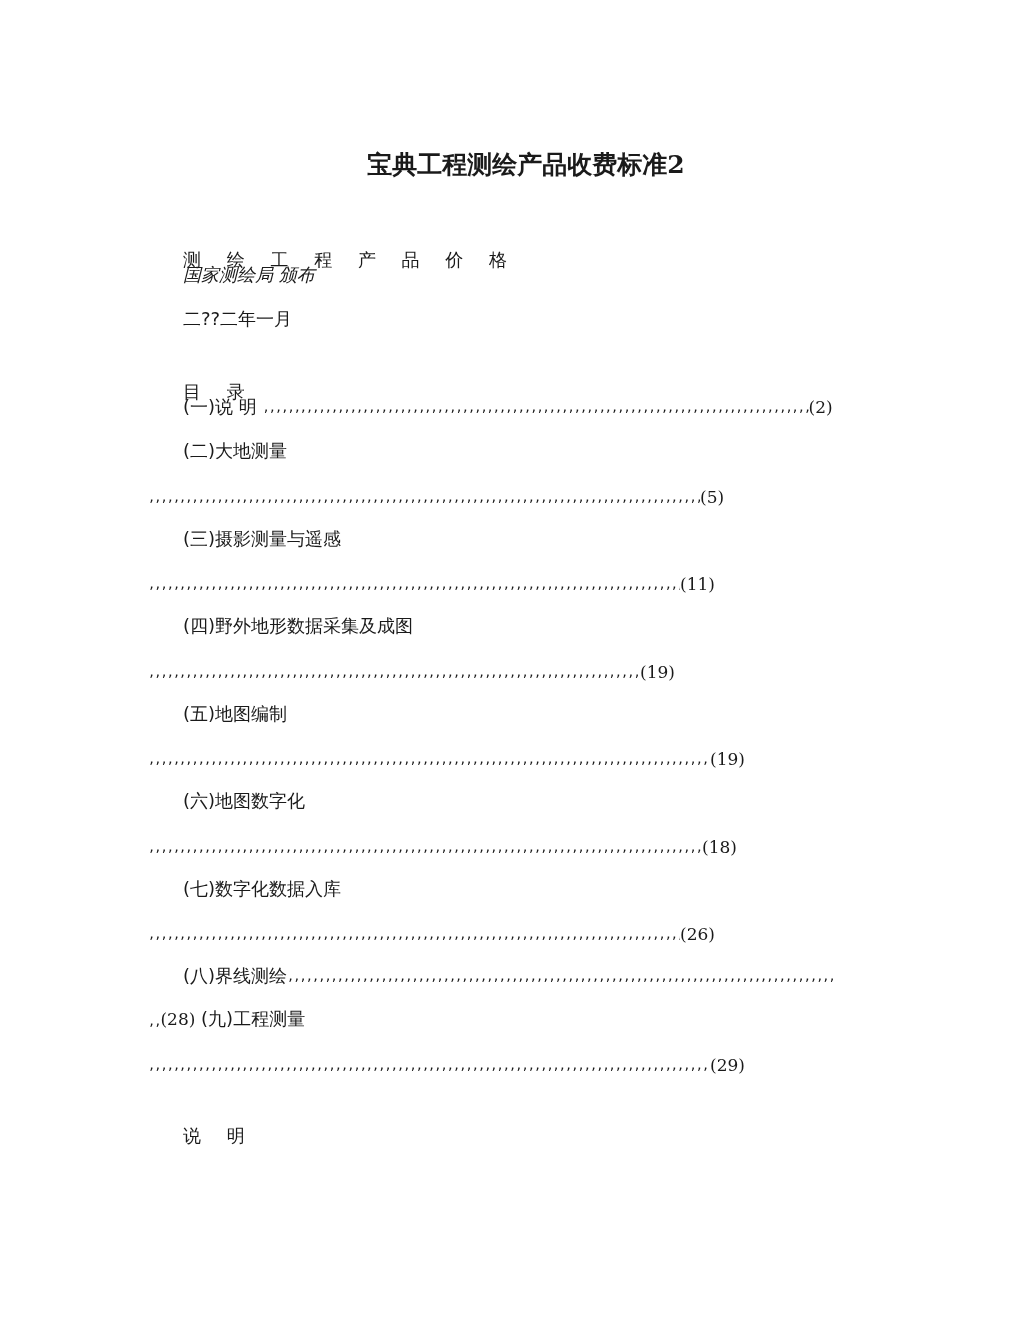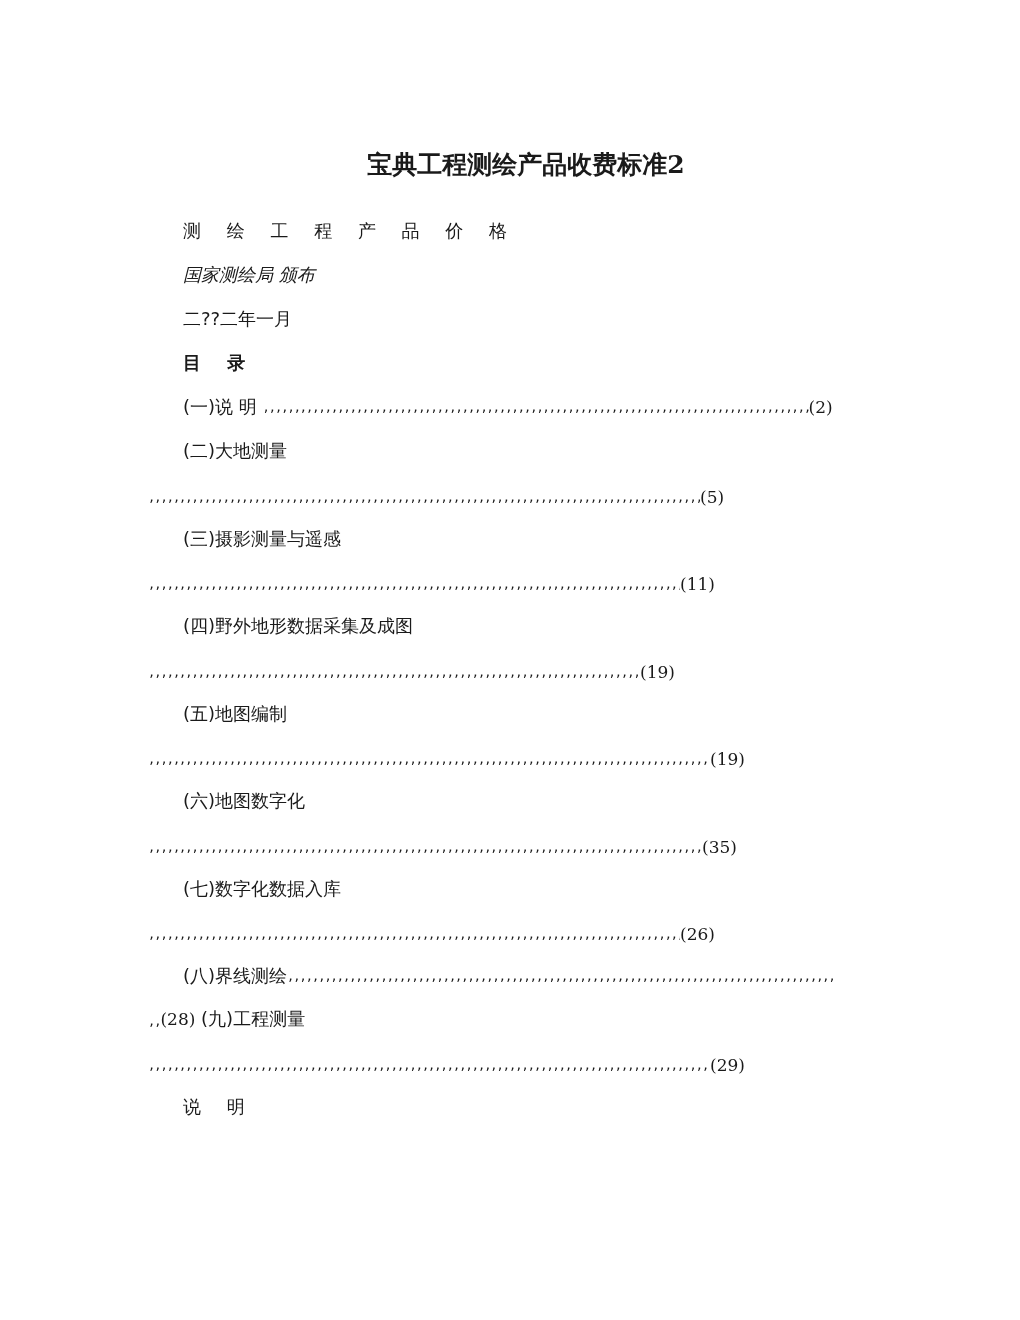--- a/index.html
+++ b/index.html
@@ -5,32 +5,32 @@
     html, body { margin: 0; padding: 0; background: #ffffff; }
     body { width: 1020px; height: 1320px; position: relative; overflow: hidden;
            font-family: "DejaVu Sans", "Liberation Sans", sans-serif; color: #111; }
     .title { position: absolute; left: 0; width: 1052px; top: 148px; text-align: center;
              font-family: "DejaVu Serif", "Liberation Serif", serif; font-size: 25px; font-weight: bold; color: #1a1a1a; }
     .line { position: absolute; font-size: 18px; line-height: 22px; white-space: nowrap; color: #1a1a1a; }
     .indent { left: 183px; }
     .flush { left: 148px; }
     .dots { letter-spacing: -1px; font-size: 12px; vertical-align: baseline; font-family: "DejaVu Sans Mono", monospace; }
     .pg { font-family: "DejaVu Serif", "Liberation Serif", serif; font-size: 17px; }
-    .spaced { letter-spacing: 10px; }
+    .spaced { letter-spacing: 10px; margin-top: 29px; }
   </style>
 </head>
 <body>
 
 <div>
   <div class="title">宝典工程测绘产品收费标准2</div>
 
   <div class="line indent spaced" style="top:220px;">测 绘 工 程 产 品 价 格</div>
   <div class="line indent" style="top:264px;font-style:italic;">国家测绘局 颁布</div>
   <div class="line indent" style="top:308px;">二??二年一月</div>
-  <div class="line indent spaced" style="top:352px;font-weight:bold;">目 录</div>
+  <div class="line indent spaced" style="top:352px;">目 录</div>
 
   <div class="line indent" style="top:396px;">
     <span>(一)说 明</span>
     <span class="dots" style="display:inline-block;width:546px;overflow:hidden;vertical-align:bottom;">,,,,,,,,,,,,,,,,,,,,,,,,,,,,,,,,,,,,,,,,,,,,,,,,,,,,,,,,,,,,,,,,,,,,,,,,,,,,,,,,,,,,,,,,,,,,,,,,,,,,,,,,,,,,,,,,,,,,,,,,,,,,,,,,,,,,,,,,,,,,,,,,,,,,,,,,,,,,,,,,,,,,,,,,,,,,,,,,,,,,,,,,,,,,,,,,,,,,,,,</span><span class="pg">(2)</span>
   </div>
 
   <div class="line indent" style="top:440px;">(二)大地测量</div>
   <div class="line flush" style="top:486px;">
     <span class="dots" style="display:inline-block;width:552px;overflow:hidden;vertical-align:bottom;">,,,,,,,,,,,,,,,,,,,,,,,,,,,,,,,,,,,,,,,,,,,,,,,,,,,,,,,,,,,,,,,,,,,,,,,,,,,,,,,,,,,,,,,,,,,,,,,,,,,,,,,,,,,,,,,,,,,,,,,,,,,,,,,,,,,,,,,,,,,,,,,,,,,,,,,,,,,,,,,,,,,,,,,,,,,,,,,,,,,,,,,,,,,,,,,,,,,,,,,,,,,,,,,,,,,</span><span class="pg">(5)</span>
   </div>
@@ -45,21 +45,21 @@
     <span class="dots" style="display:inline-block;width:492px;overflow:hidden;vertical-align:bottom;">,,,,,,,,,,,,,,,,,,,,,,,,,,,,,,,,,,,,,,,,,,,,,,,,,,,,,,,,,,,,,,,,,,,,,,,,,,,,,,,,,,,,,,,,,,,,,,,,,,,,,,,,,,,,,,,,,,,,,,,,,,,,,,,,,,,,,,,,,,,,,,,,,,,,,,,,,,,,,,,,,,,,,,,,,,,,,,,,,,,,,,,,,,,,,,,</span><span class="pg">(19)</span>
   </div>
 
   <div class="line indent" style="top:703px;">(五)地图编制</div>
   <div class="line flush" style="top:748px;">
     <span class="dots" style="display:inline-block;width:562px;overflow:hidden;vertical-align:bottom;">,,,,,,,,,,,,,,,,,,,,,,,,,,,,,,,,,,,,,,,,,,,,,,,,,,,,,,,,,,,,,,,,,,,,,,,,,,,,,,,,,,,,,,,,,,,,,,,,,,,,,,,,,,,,,,,,,,,,,,,,,,,,,,,,,,,,,,,,,,,,,,,,,,,,,,,,,,,,,,,,,,,,,,,,,,,,,,,,,,,,,,,,,,,,,,,,,,,,,,,,,,,,,,,,,,,,,,,,,,,</span><span class="pg">(19)</span>
   </div>
 
   <div class="line indent" style="top:790px;">(六)地图数字化</div>
   <div class="line flush" style="top:836px;">
-    <span class="dots" style="display:inline-block;width:554px;overflow:hidden;vertical-align:bottom;">,,,,,,,,,,,,,,,,,,,,,,,,,,,,,,,,,,,,,,,,,,,,,,,,,,,,,,,,,,,,,,,,,,,,,,,,,,,,,,,,,,,,,,,,,,,,,,,,,,,,,,,,,,,,,,,,,,,,,,,,,,,,,,,,,,,,,,,,,,,,,,,,,,,,,,,,,,,,,,,,,,,,,,,,,,,,,,,,,,,,,,,,,,,,,,,,,,,,,,,,,,,,,,,,,,,,,,,</span><span class="pg">(35)</span>
+    <span class="dots" style="display:inline-block;width:554px;overflow:hidden;vertical-align:bottom;">,,,,,,,,,,,,,,,,,,,,,,,,,,,,,,,,,,,,,,,,,,,,,,,,,,,,,,,,,,,,,,,,,,,,,,,,,,,,,,,,,,,,,,,,,,,,,,,,,,,,,,,,,,,,,,,,,,,,,,,,,,,,,,,,,,,,,,,,,,,,,,,,,,,,,,,,,,,,,,,,,,,,,,,,,,,,,,,,,,,,,,,,,,,,,,,,,,,,,,,,,,,,,,,,,,,,,,,</span><span class="pg">(18)</span>
   </div>
 
   <div class="line indent" style="top:878px;">(七)数字化数据入库</div>
   <div class="line flush" style="top:923px;">
     <span class="dots" style="display:inline-block;width:532px;overflow:hidden;vertical-align:bottom;">,,,,,,,,,,,,,,,,,,,,,,,,,,,,,,,,,,,,,,,,,,,,,,,,,,,,,,,,,,,,,,,,,,,,,,,,,,,,,,,,,,,,,,,,,,,,,,,,,,,,,,,,,,,,,,,,,,,,,,,,,,,,,,,,,,,,,,,,,,,,,,,,,,,,,,,,,,,,,,,,,,,,,,,,,,,,,,,,,,,,,,,,,,,,,,,,,,,,,,,,,,,,,,,,,</span><span class="pg">(26)</span>
   </div>
 
   <div class="line indent" style="top:965px;">
     <span>(八)界线测绘</span><span class="dots" style="display:inline-block;width:546px;overflow:hidden;vertical-align:bottom;">,,,,,,,,,,,,,,,,,,,,,,,,,,,,,,,,,,,,,,,,,,,,,,,,,,,,,,,,,,,,,,,,,,,,,,,,,,,,,,,,,,,,,,,,,,,,,,,,,,,,,,,,,,,,,,,,,,,,,,,,,,,,,,,,,,,,,,,,,,,,,,,,,,,,,,,,,,,,,,,,,,,,,,,,,,,,,,,,,,,,,,,,,,,,,,,,,,,,,,,,,,,,,,,,,,,,,,,,,,,,,,,,,,,,,,,,</span>
   </div>

